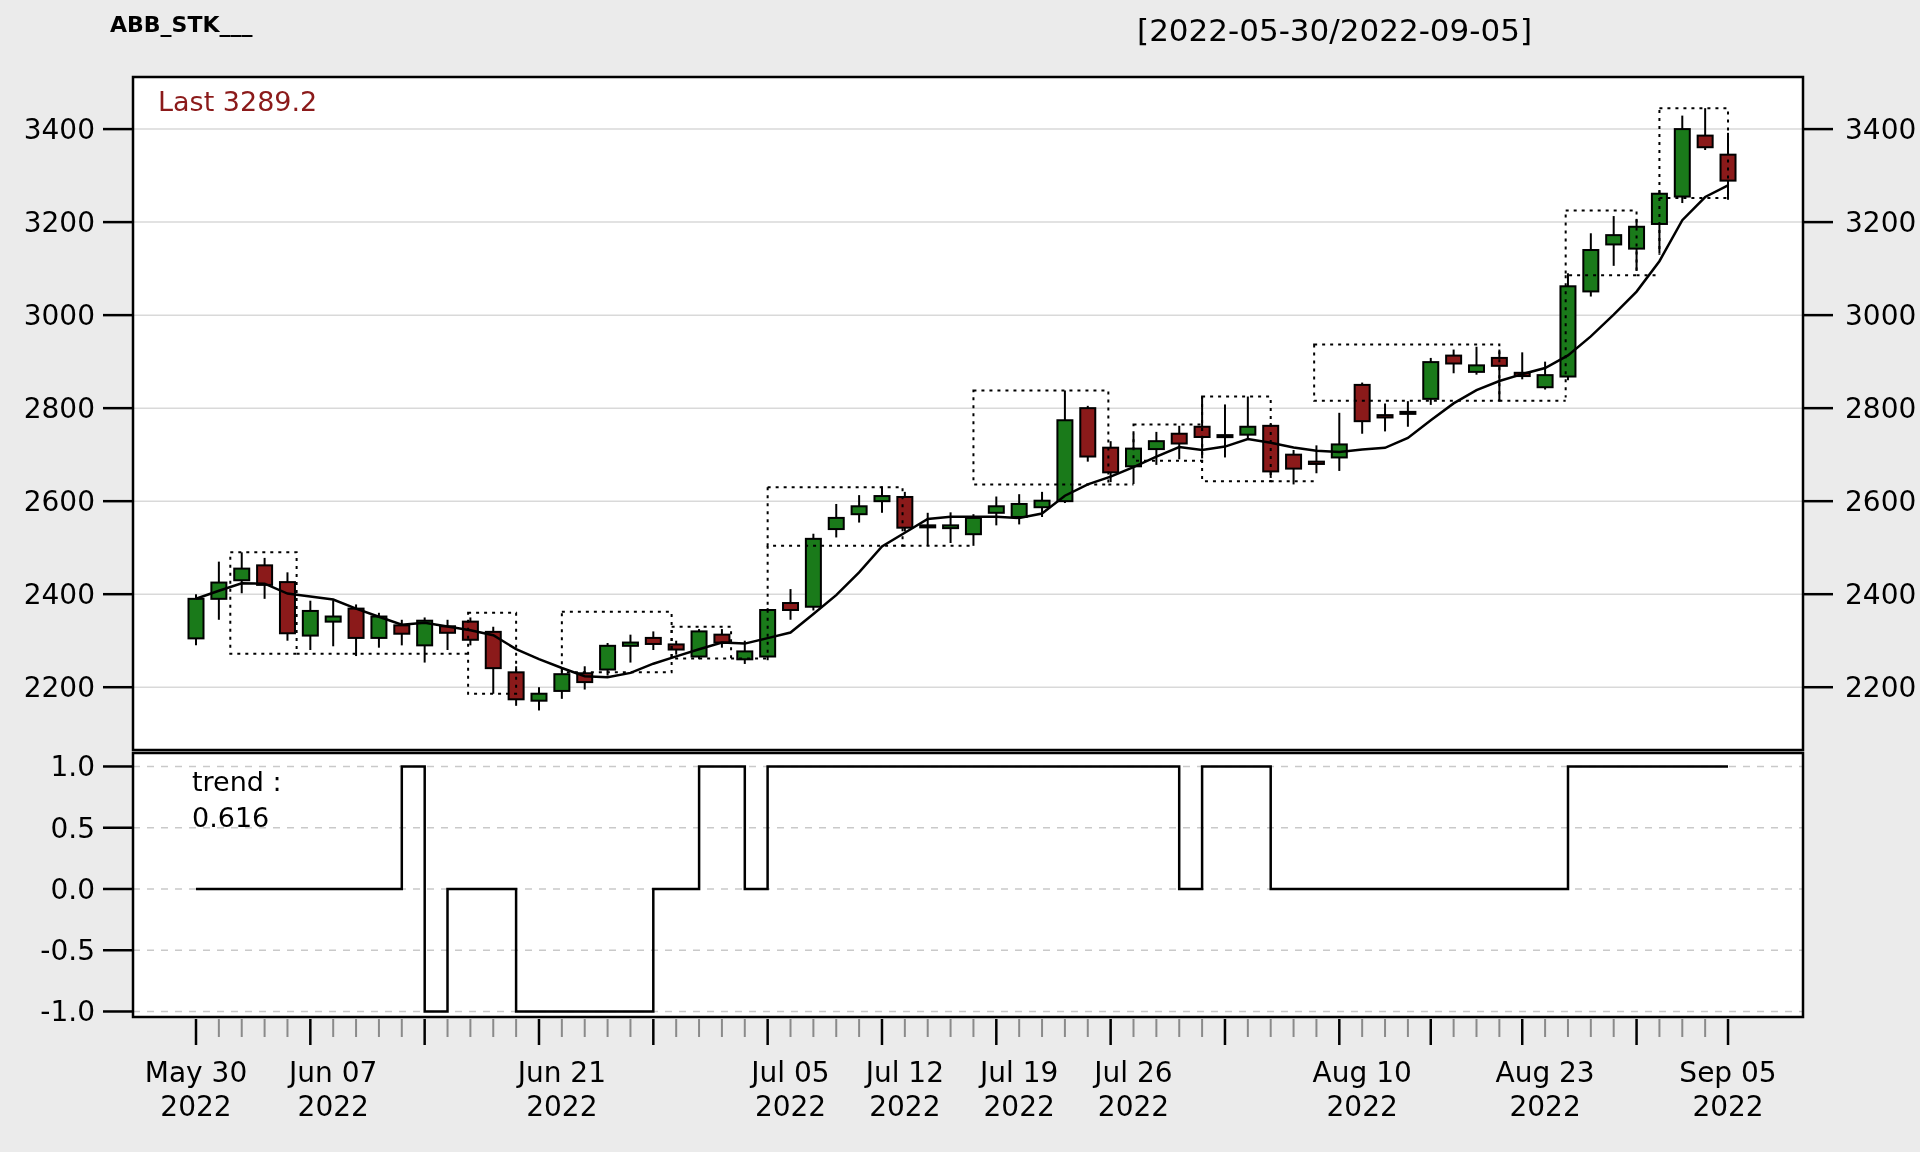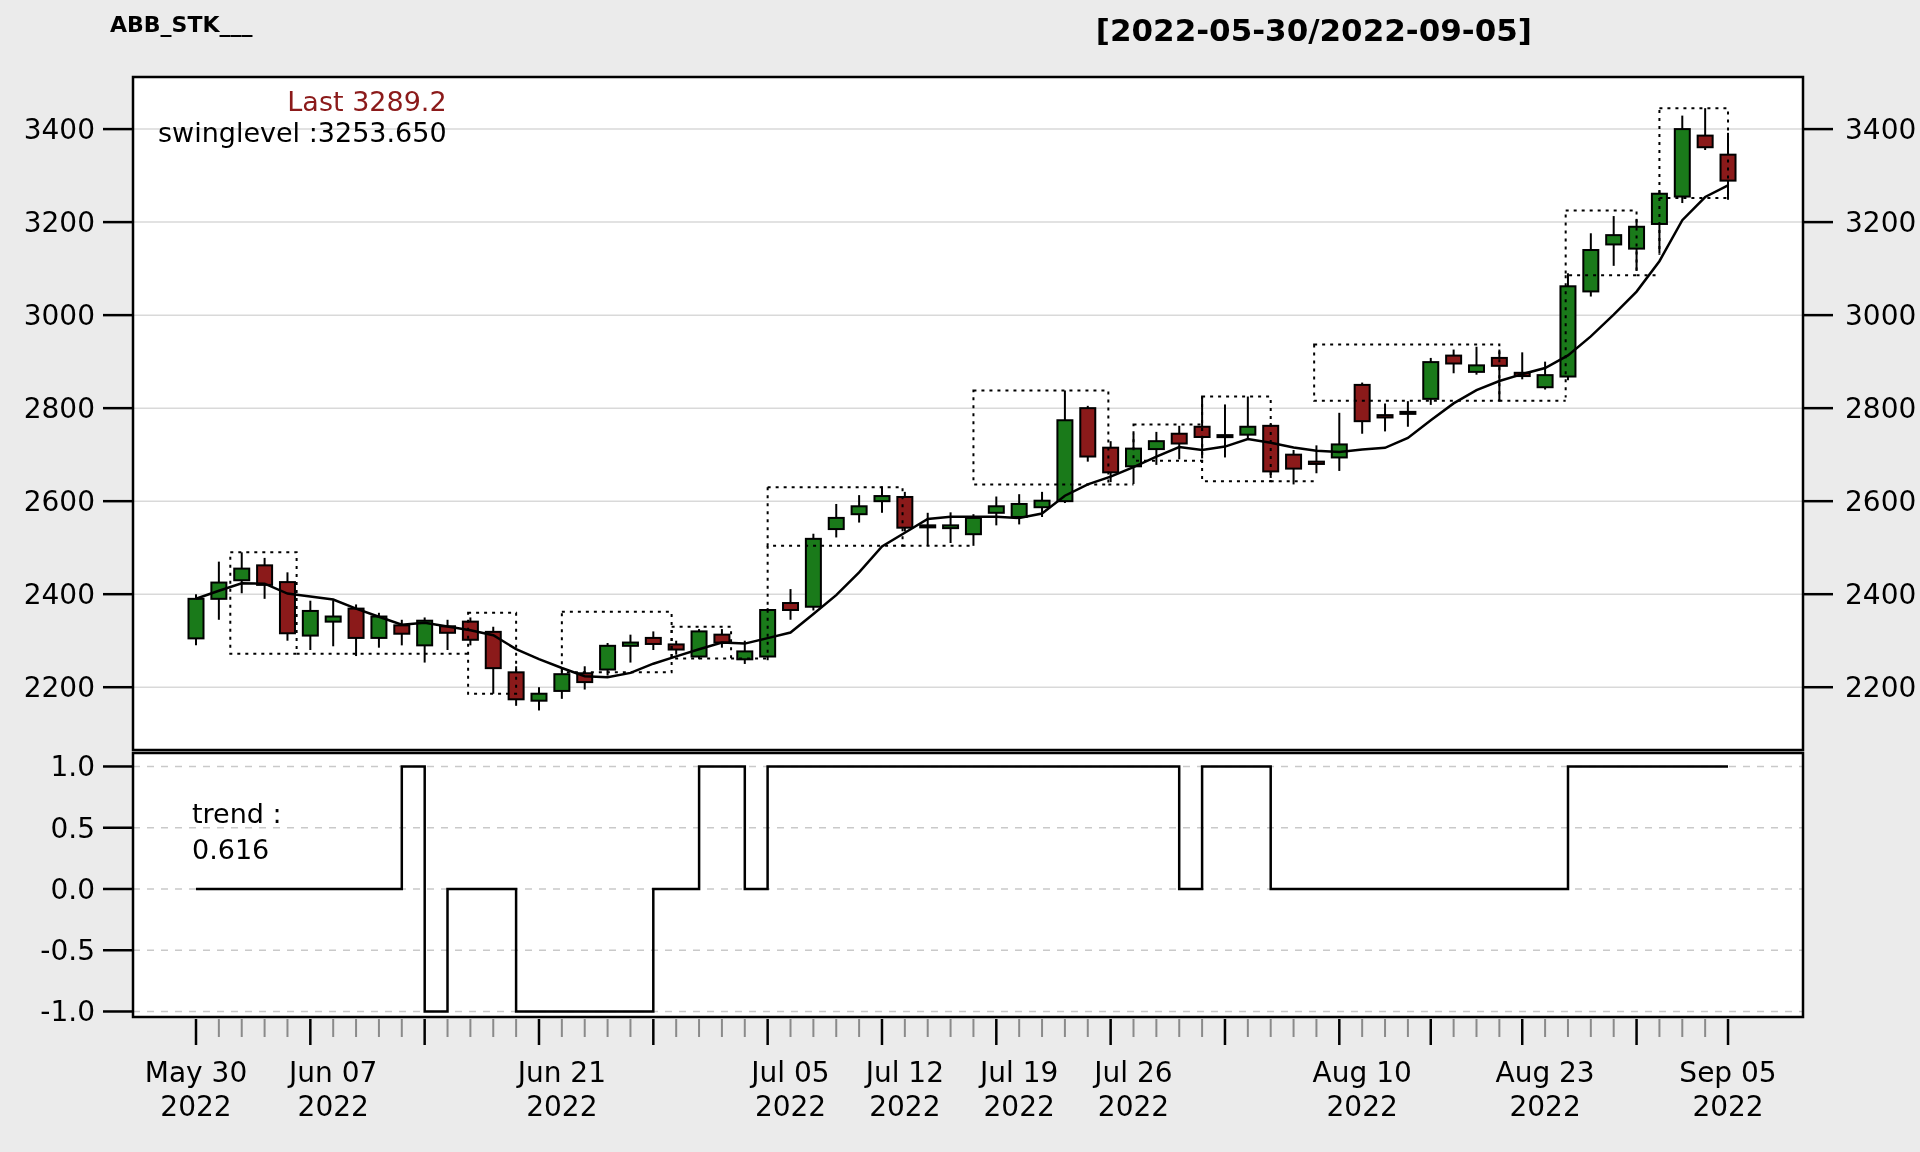--- a/index.html
+++ b/index.html
@@ -1,23 +1,23 @@
 <!DOCTYPE html>
 <html><head>
 <meta charset="utf-8">
 <style>
   html,body{margin:0;padding:0;background:#ebebeb;}
   .stage{position:relative;width:1920px;height:1152px;background:#ebebeb;
          font-family:"DejaVu Sans","Liberation Sans",sans-serif;overflow:hidden;}
   .stage svg{position:absolute;left:0;top:0;}
   .hdr-title{position:absolute;left:110px;top:12px;font-size:22px;font-weight:bold;color:#000;}
-  .hdr-range{position:absolute;right:388px;top:12px;font-size:31px;font-weight:bold;color:#000;}
+  .hdr-range{position:absolute;right:388px;top:12px;font-size:31px;font-weight:normal;color:#000;}
   .legend{position:absolute;left:158px;top:86px;font-size:27px;line-height:31px;color:#000;}
   .legend .last{color:#8b1a1a;text-align:right;}
-  .trendlabel{position:absolute;left:192px;top:764px;font-size:27px;line-height:36px;color:#000;margin-top:32px;}
+  .trendlabel{position:absolute;left:192px;top:764px;font-size:27px;line-height:36px;color:#000;}
   .txt{white-space:pre;}
 </style>
 </head>
 <body>
 
 <div class="stage">
   <svg id="chart" width="1920" height="1152" viewBox="0 0 1920 1152">
       <rect x="0" y="0" width="1920" height="1152" fill="#ebebeb"></rect>
       <rect x="133" y="77" width="1670" height="673" fill="#ffffff"></rect>
       <rect x="133" y="753" width="1670" height="264" fill="#ffffff"></rect>
@@ -462,19 +462,18 @@
         <text x="1728.022" y="1082" text-anchor="middle" font-size="28" fill="#000">Sep 05</text>
         <text x="1728.022" y="1116" text-anchor="middle" font-size="28" fill="#000">2022</text>
       </g>
       <rect x="133" y="77" width="1670" height="673" fill="none" stroke="#000" stroke-width="2.5"></rect>
       <rect x="133" y="753" width="1670" height="264" fill="none" stroke="#000" stroke-width="2.5"></rect>
     </svg>
   <div class="hdr-title txt">ABB_STK___</div>
   <div class="hdr-range txt">[2022-05-30/2022-09-05]</div>
   <div class="legend">
     <div class="last txt">Last 3289.2</div>
-    <div class="txt">swinglevel :3253.650</div>
   </div>
   <div class="trendlabel">
     <div class="txt">trend :</div>
     <div class="txt">0.616</div>
   </div>
 </div>
 
 </body></html>

